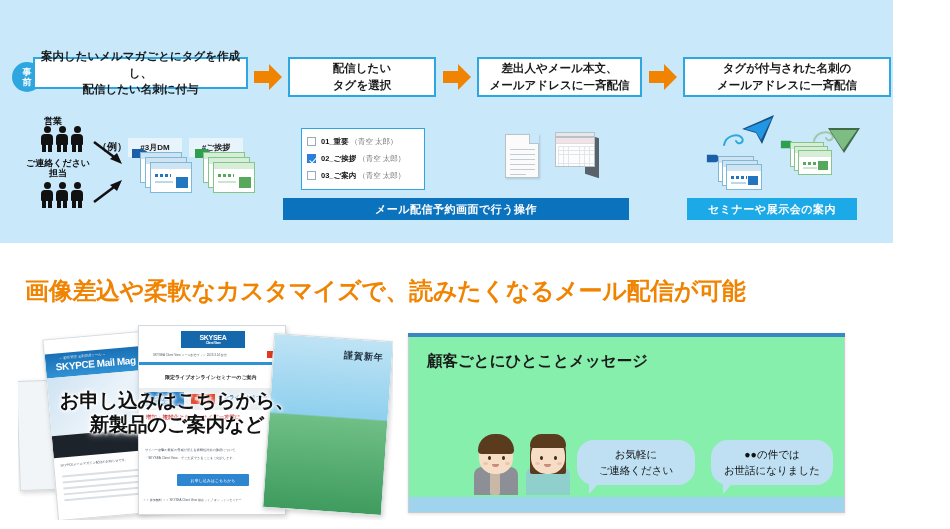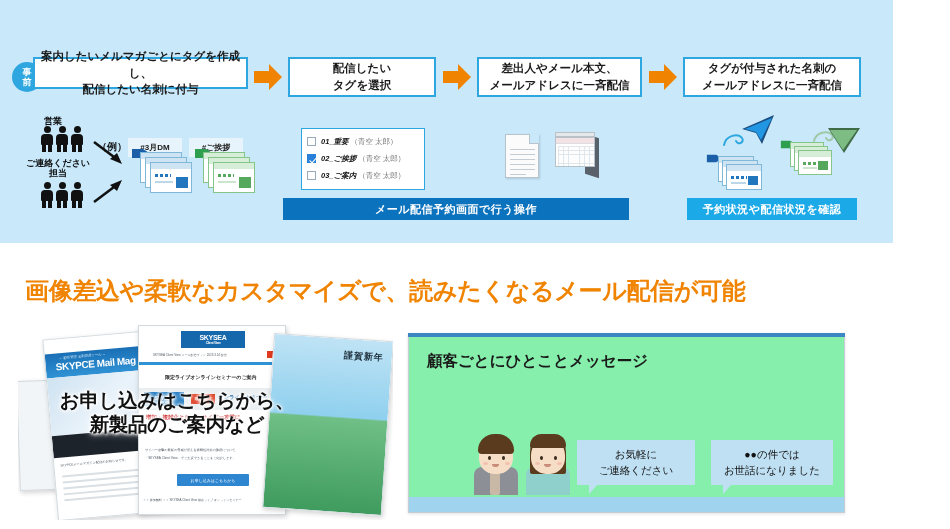--- a/index.html
+++ b/index.html
@@ -57,21 +57,21 @@
     text-align: center;
     font-size: 11.5px;
     font-weight: bold;
     color: #1a1a1a;
     line-height: 1.45;
     padding: 4px 6px;
   }
   #step-1 { left: 33px;  top: 57px;  width: 215px; height: 32px; }
   #step-2 { left: 288px; top: 57px;  width: 148px; height: 40px; }
   #step-3 { left: 477px; top: 57px;  width: 165px; height: 40px; }
-  #step-4 { left: 683px; top: 57px;  width: 178px; height: 40px; }
+  #step-4 { left: 683px; top: 57px;  width: 208px; height: 40px; }
 
   .arrow {
     position: absolute;
     top: 64px;
     width: 28px; height: 26px;
     color: #f08300;
   }
   #arrow-1 { left: 254px; }
   #arrow-2 { left: 443px; }
   #arrow-3 { left: 649px; }
@@ -205,21 +205,21 @@
     position: relative;
   }
   .cbox.checked { background: #2980d9; border-color: #2980d9; }
   .cbox.checked::after {
     content: "";
     position: absolute; left: 2.5px; top: 0.5px;
     width: 3px; height: 6px;
     border: solid #fff; border-width: 0 1.5px 1.5px 0;
     transform: rotate(42deg);
   }
-  .check-row .nm { font-weight: bold; color: #111; font-style: italic; }
+  .check-row .nm { font-weight: bold; color: #111; }
   .check-row .sub { color: #777; margin-left: 2px; }
 
   
   .doc-icon {
     position: absolute; left: 505px; top: 134px;
     width: 34px; height: 44px;
     background: #fbfbfb;
     border: 1px solid #b8c4cc;
     box-shadow: 1px 1px 2px rgba(0,0,0,.15);
   }
@@ -454,21 +454,21 @@
     border-radius: 0 0 5px 5px; background: #c98b7a;
   }
   .av-cheek {
     position: absolute; width: 5px; height: 3px;
     border-radius: 50%; background: #f3b9a6; opacity: .8;
   }
 
   .bubble {
     position: absolute;
     background: #bfe0f3;
-    border-radius: 1px;
+    border-radius: 17px;
     display: flex; align-items: center; justify-content: center;
     text-align: center;
     font-size: 10.5px;
     color: #111;
     line-height: 1.45;
   }
   .bubble::after {
     content: "";
     position: absolute;
     left: 12px; bottom: -9px;
@@ -707,21 +707,21 @@
     </div>
     <div class="plane" style="left:826px; top:122px;">
       <svg viewBox="0 0 36 33">
         <path d="M2 6 L34 6 L18 31 Z" fill="#3f6b46"></path>
         <path d="M4 8 L31 8 L17 28 Z" fill="#7dbd83"></path>
       </svg>
     </div>
   </div>
 
   <div class="banner" id="banner-mid">メール配信予約画面で行う操作</div>
-  <div class="banner" id="banner-right">予約状況や配信状況を確認</div>
+  <div class="banner" id="banner-right">セミナーや展示会の案内</div>
 </div>
 
 <div class="section2-title">画像差込や柔軟なカスタマイズで、読みたくなるメール配信が可能</div>
 
 <div class="mock-area">
 
   <div class="mock" id="mock-far-left"></div>
 
   <div class="mock" id="mock-left">
     <div class="mk-band-blue" style="top:14px; height:24px;"></div>

